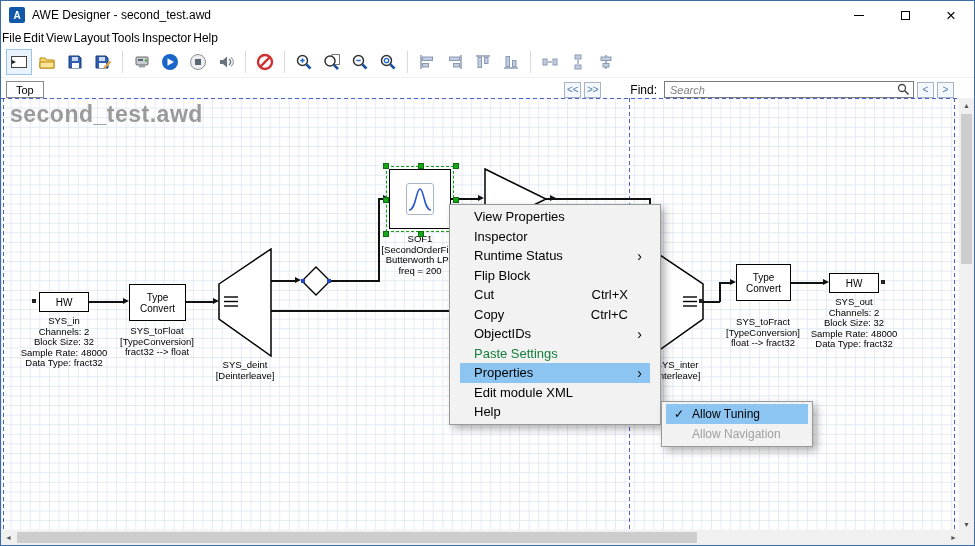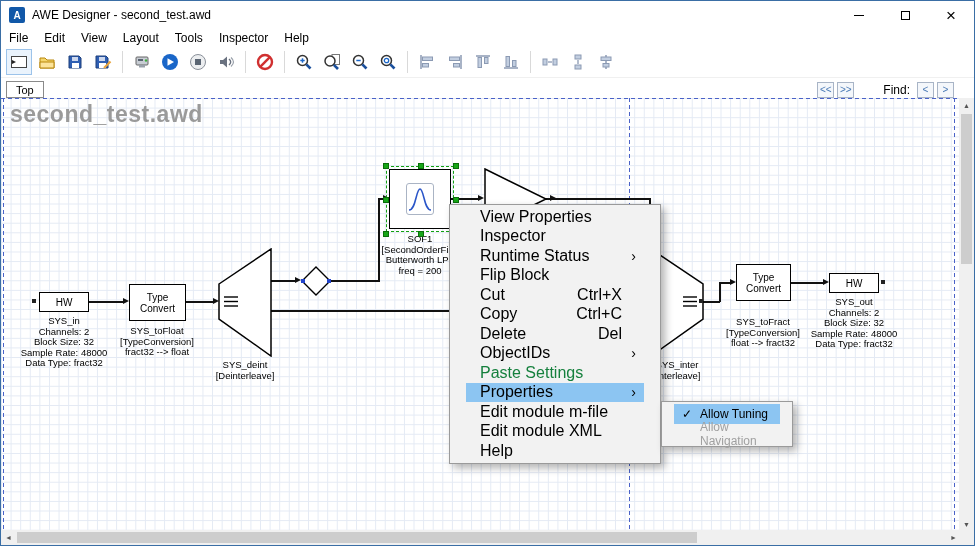--- a/index.html
+++ b/index.html
@@ -9,21 +9,21 @@
   .titlebar{position:absolute;left:0;top:0;right:0;height:28px;background:#fff;display:flex;align-items:center}
   .logo{width:16px;height:16px;margin:0 7px 0 8px;background:#1158a8;color:#fff;font-size:10px;font-weight:bold;display:flex;align-items:center;justify-content:center;border-radius:2px}
   .title-text{font-size:12px}
   .win-controls{margin-left:auto;display:flex;height:100%}
   .win-btn{width:46px;height:100%;display:flex;align-items:center;justify-content:center;background:#fff;border:0}
   .min-glyph{width:10px;border-bottom:1px solid #000;height:1px;display:inline-block}
   .max-glyph{width:9px;height:9px;border:1px solid #000;display:inline-block}
   .close-glyph::after{content:"×";font-size:17px;line-height:1}
   
   .menubar{position:absolute;top:28px;left:0;right:0;height:18px;display:flex;align-items:center;font-size:12px;background:#fff}
-  .menu-item{padding:1px 8px;background:transparent;border:0;font:inherit}
+  .menu-item{padding:1px 1px;background:transparent;border:0;font:inherit}
   
   .toolbar{position:absolute;top:46px;left:0;right:0;height:31px;display:flex;align-items:center;padding-left:4px;background:#fff;border-bottom:1px solid #f0f0f0}
   .tb-btn{width:26px;height:26px;display:flex;align-items:center;justify-content:center;margin:0 1px;background:transparent;border:1px solid transparent}
   .tb-btn.active{border:1px solid #9cc3ea;background:#eaf3fc}
   .tb-sep{width:1px;height:22px;background:#d9d9d9;margin:0 5px}
   
   .tabbar{position:absolute;top:77px;left:0;right:16px;height:20px;display:flex;align-items:flex-end;font-size:11px;background:#fff}
   .tab{border:1px solid #8a8a8a;padding:0 9px;margin-left:5px;height:17px;line-height:15px;background:#fff;font:inherit}
   .find-area{margin-left:auto;display:flex;align-items:center;gap:3px;padding-right:4px}
   .nav-btn{border:1px solid #a8b4c6;color:#4a7ab5;font-size:10px;height:16px;min-width:17px;line-height:14px;background:#f4f7fb;text-align:center;font-family:inherit}
@@ -45,27 +45,27 @@
   .lbl{position:absolute;width:110px;text-align:center;font-size:9.5px;line-height:10.5px;z-index:2}
   .wire-h{position:absolute;height:1.5px;background:#111;z-index:1}
   .wire-v{position:absolute;width:1.5px;background:#111;z-index:1}
   .arrow-r{position:absolute;width:0;height:0;border-top:3.5px solid transparent;border-bottom:3.5px solid transparent;border-left:6px solid #111;z-index:2}
   .pin{position:absolute;width:4px;height:4px;background:#222;z-index:3}
   
   .sel-outline{position:absolute;left:-4px;top:-4px;right:-4px;bottom:-4px;border:1.6px dashed #12a112}
   .handle{position:absolute;width:6px;height:6px;background:#17a617;border:1px solid #0b6e0b}
   .curve-frame{width:28px;height:32px;border:1px solid #aab4c4;border-radius:3px;background:#fff;display:flex;align-items:center;justify-content:center}
   
-  .ctx{position:absolute;left:448px;top:106px;width:212px;background:#f2f2f2;border:1px solid #9a9a9a;box-shadow:4px 4px 8px rgba(0,0,0,.3);padding:2px 16px;font-size:16px;z-index:50}
+  .ctx{position:absolute;left:448px;top:106px;width:212px;background:#f2f2f2;border:1px solid #9a9a9a;box-shadow:4px 4px 8px rgba(0,0,0,.3);padding:2px 10px;font-size:13px;z-index:50}
   .ctx-item{height:19.5px;display:flex;align-items:center;padding:0 22px 0 14px;position:relative}
   .ctx-item .sc{margin-left:auto}
   .ctx-item.disabled{color:#15803d}
   .ctx-item.hl{background:#8cc5f2}
   .ctx-item.has-sub::after{content:"›";position:absolute;right:8px;font-size:14px;line-height:1}
-  .ctx-sub{position:absolute;left:660px;top:303px;width:132px;background:#f2f2f2;border:1px solid #9a9a9a;box-shadow:4px 4px 8px rgba(0,0,0,.3);padding:2px 12px;font-size:12px;z-index:55}
+  .ctx-sub{position:absolute;left:660px;top:303px;width:152px;background:#f2f2f2;border:1px solid #9a9a9a;box-shadow:4px 4px 8px rgba(0,0,0,.3);padding:2px 4px;font-size:12px;z-index:55}
   .sub-item{height:20px;display:flex;align-items:center;padding:0 10px 0 26px;position:relative}
   .sub-item.hl{background:#8cc5f2}
   .sub-item.disabled{color:#a0a0a0}
   .sub-item.checked::before{content:"✓";position:absolute;left:8px;font-size:12px}
   
   .vscroll{position:absolute;right:0;top:97px;width:15px;height:434px;background:#f0f0f0;z-index:60}
   .hscroll{position:absolute;left:0;bottom:0;height:15px;width:960px;background:#f0f0f0;z-index:60}
   .sb-btn{position:absolute;width:15px;height:15px;display:flex;align-items:center;justify-content:center;font-size:7px;color:#555;background:#f0f0f0;border:0}
   .sb-thumb{position:absolute;background:#cdcdcd}
   .corner{position:absolute;right:0;bottom:0;width:15px;height:15px;background:#f0f0f0;z-index:60}
@@ -245,20 +245,29 @@
       </svg>
   </button>
 </div>
 
 <div class="tabbar">
   <button class="tab">Top</button>
   <div class="find-area">
     <button class="nav-btn">&lt;&lt;</button>
     <button class="nav-btn">&gt;&gt;</button>
     <span class="find-label">Find:</span>
+    <span class="search-wrap">
+      <input class="search-input" type="text" placeholder="Search" style="">
+      <button class="search-btn">
+        <svg width="13" height="13">
+            <circle cx="5" cy="5" r="3.5" fill="none" stroke="#444" stroke-width="1.3"></circle>
+            <line x1="7.8" y1="7.8" x2="11.5" y2="11.5" stroke="#444" stroke-width="1.6"></line>
+          </svg>
+      </button>
+    </span>
     <button class="nav-btn">&lt;</button>
     <button class="nav-btn">&gt;</button>
   </div>
 </div>
 
 <div class="canvas">
   <div class="canvas-title">second_test.awd</div>
 
   <div class="dash-h" style="left:0;top:0;width:960px"></div>
   <div class="dash-v" style="left:2px;top:0;height:434px"></div>
@@ -405,35 +414,28 @@
         <span>Flip Block</span>
       </div>
     <div class="ctx-item">
         <span>Cut</span>
         <span class="sc">Ctrl+X</span>
       </div>
     <div class="ctx-item">
         <span>Copy</span>
         <span class="sc">Ctrl+C</span>
       </div>
-    <div class="ctx-item">
-        <span>Delete</span>
-        <span class="sc">Del</span>
-      </div>
     <div class="ctx-item has-sub">
         <span>ObjectIDs</span>
       </div>
     <div class="ctx-item disabled">
         <span>Paste Settings</span>
       </div>
     <div class="ctx-item has-sub hl">
         <span>Properties</span>
-      </div>
-    <div class="ctx-item">
-        <span>Edit module m-file</span>
       </div>
     <div class="ctx-item">
         <span>Edit module XML</span>
       </div>
     <div class="ctx-item">
         <span>Help</span>
       </div>
   </div>
 
   <div class="ctx-sub">

